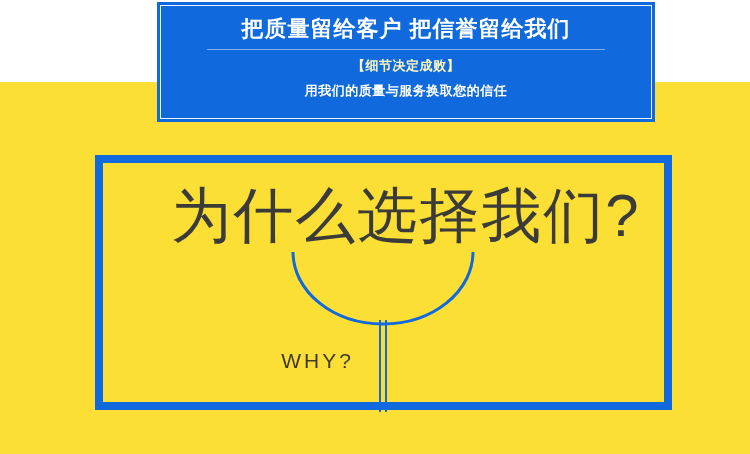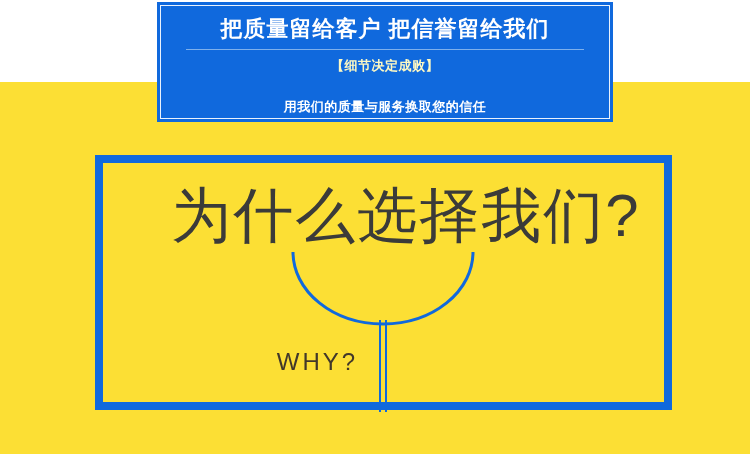--- a/index.html
+++ b/index.html
@@ -30,21 +30,21 @@
     width: 750px;
     height: 372px;
     background: #fcdf34;
   }
 
   
   .banner {
     position: absolute;
     left: 157px;
     top: 2px;
-    width: 456px;
+    width: 498px;
     height: 120px;
     background: #1069dd;
     box-sizing: border-box;
     padding: 3px;
   }
   .banner-inner {
     position: relative;
     width: 100%;
     height: 100%;
     box-sizing: border-box;
@@ -78,21 +78,21 @@
     letter-spacing: 0.5px;
     line-height: 1.3;
     white-space: nowrap;
   }
   .banner-sub2 {
     color: #ffffff;
     font-size: 13px;
     font-weight: bold;
     letter-spacing: 0.5px;
     line-height: 1.3;
-    margin-top: 24px;
+    margin-top: 8px;
     white-space: nowrap;
   }
 
   
   .frame {
     position: absolute;
     left: 95px;
     top: 155px;
     width: 577px;
     height: 255px;
@@ -135,21 +135,21 @@
   .arc-wrap svg { display: block; }
 
   
   .why {
     position: absolute;
     left: 0;
     top: 350px;
     width: 635px;
     text-align: center;
     color: #42382a;
-    font-size: 24px;
+    font-size: 21px;
     letter-spacing: 3px;
     line-height: 1;
   }
   .why span {
     background: #fcdf34;
     padding: 0 10px;
     position: relative;
     z-index: 3;
   }
 </style>

